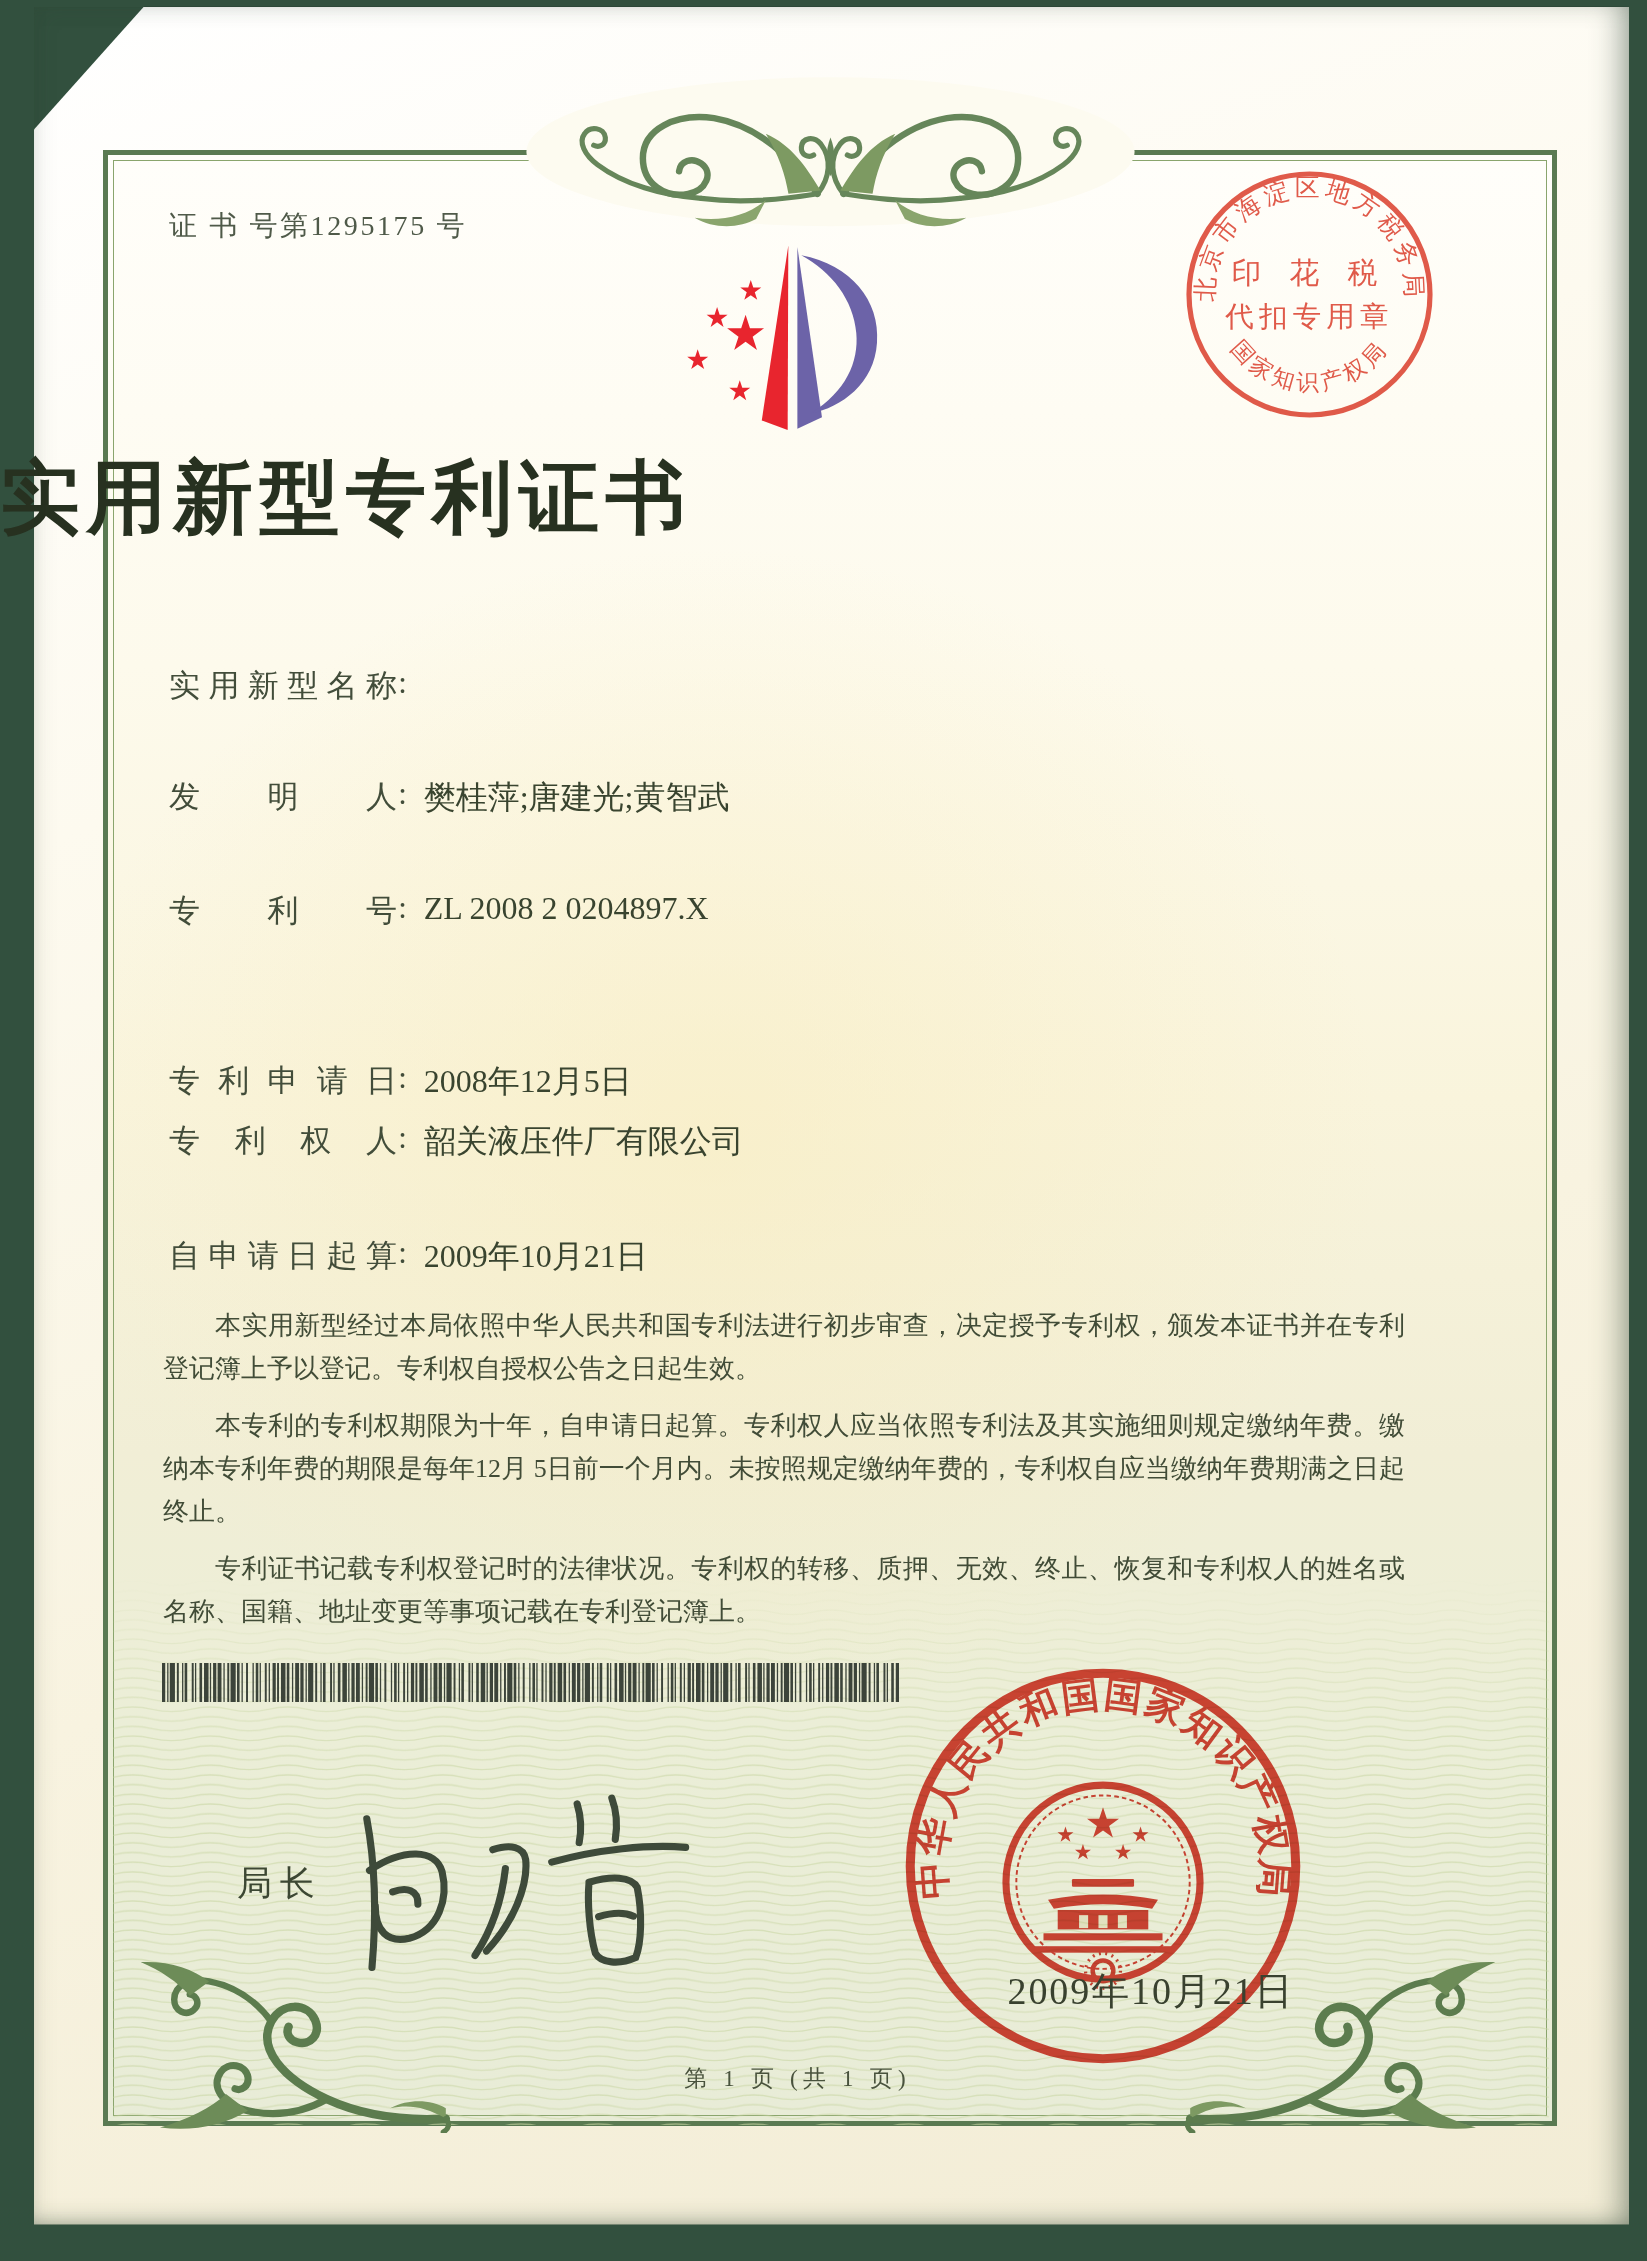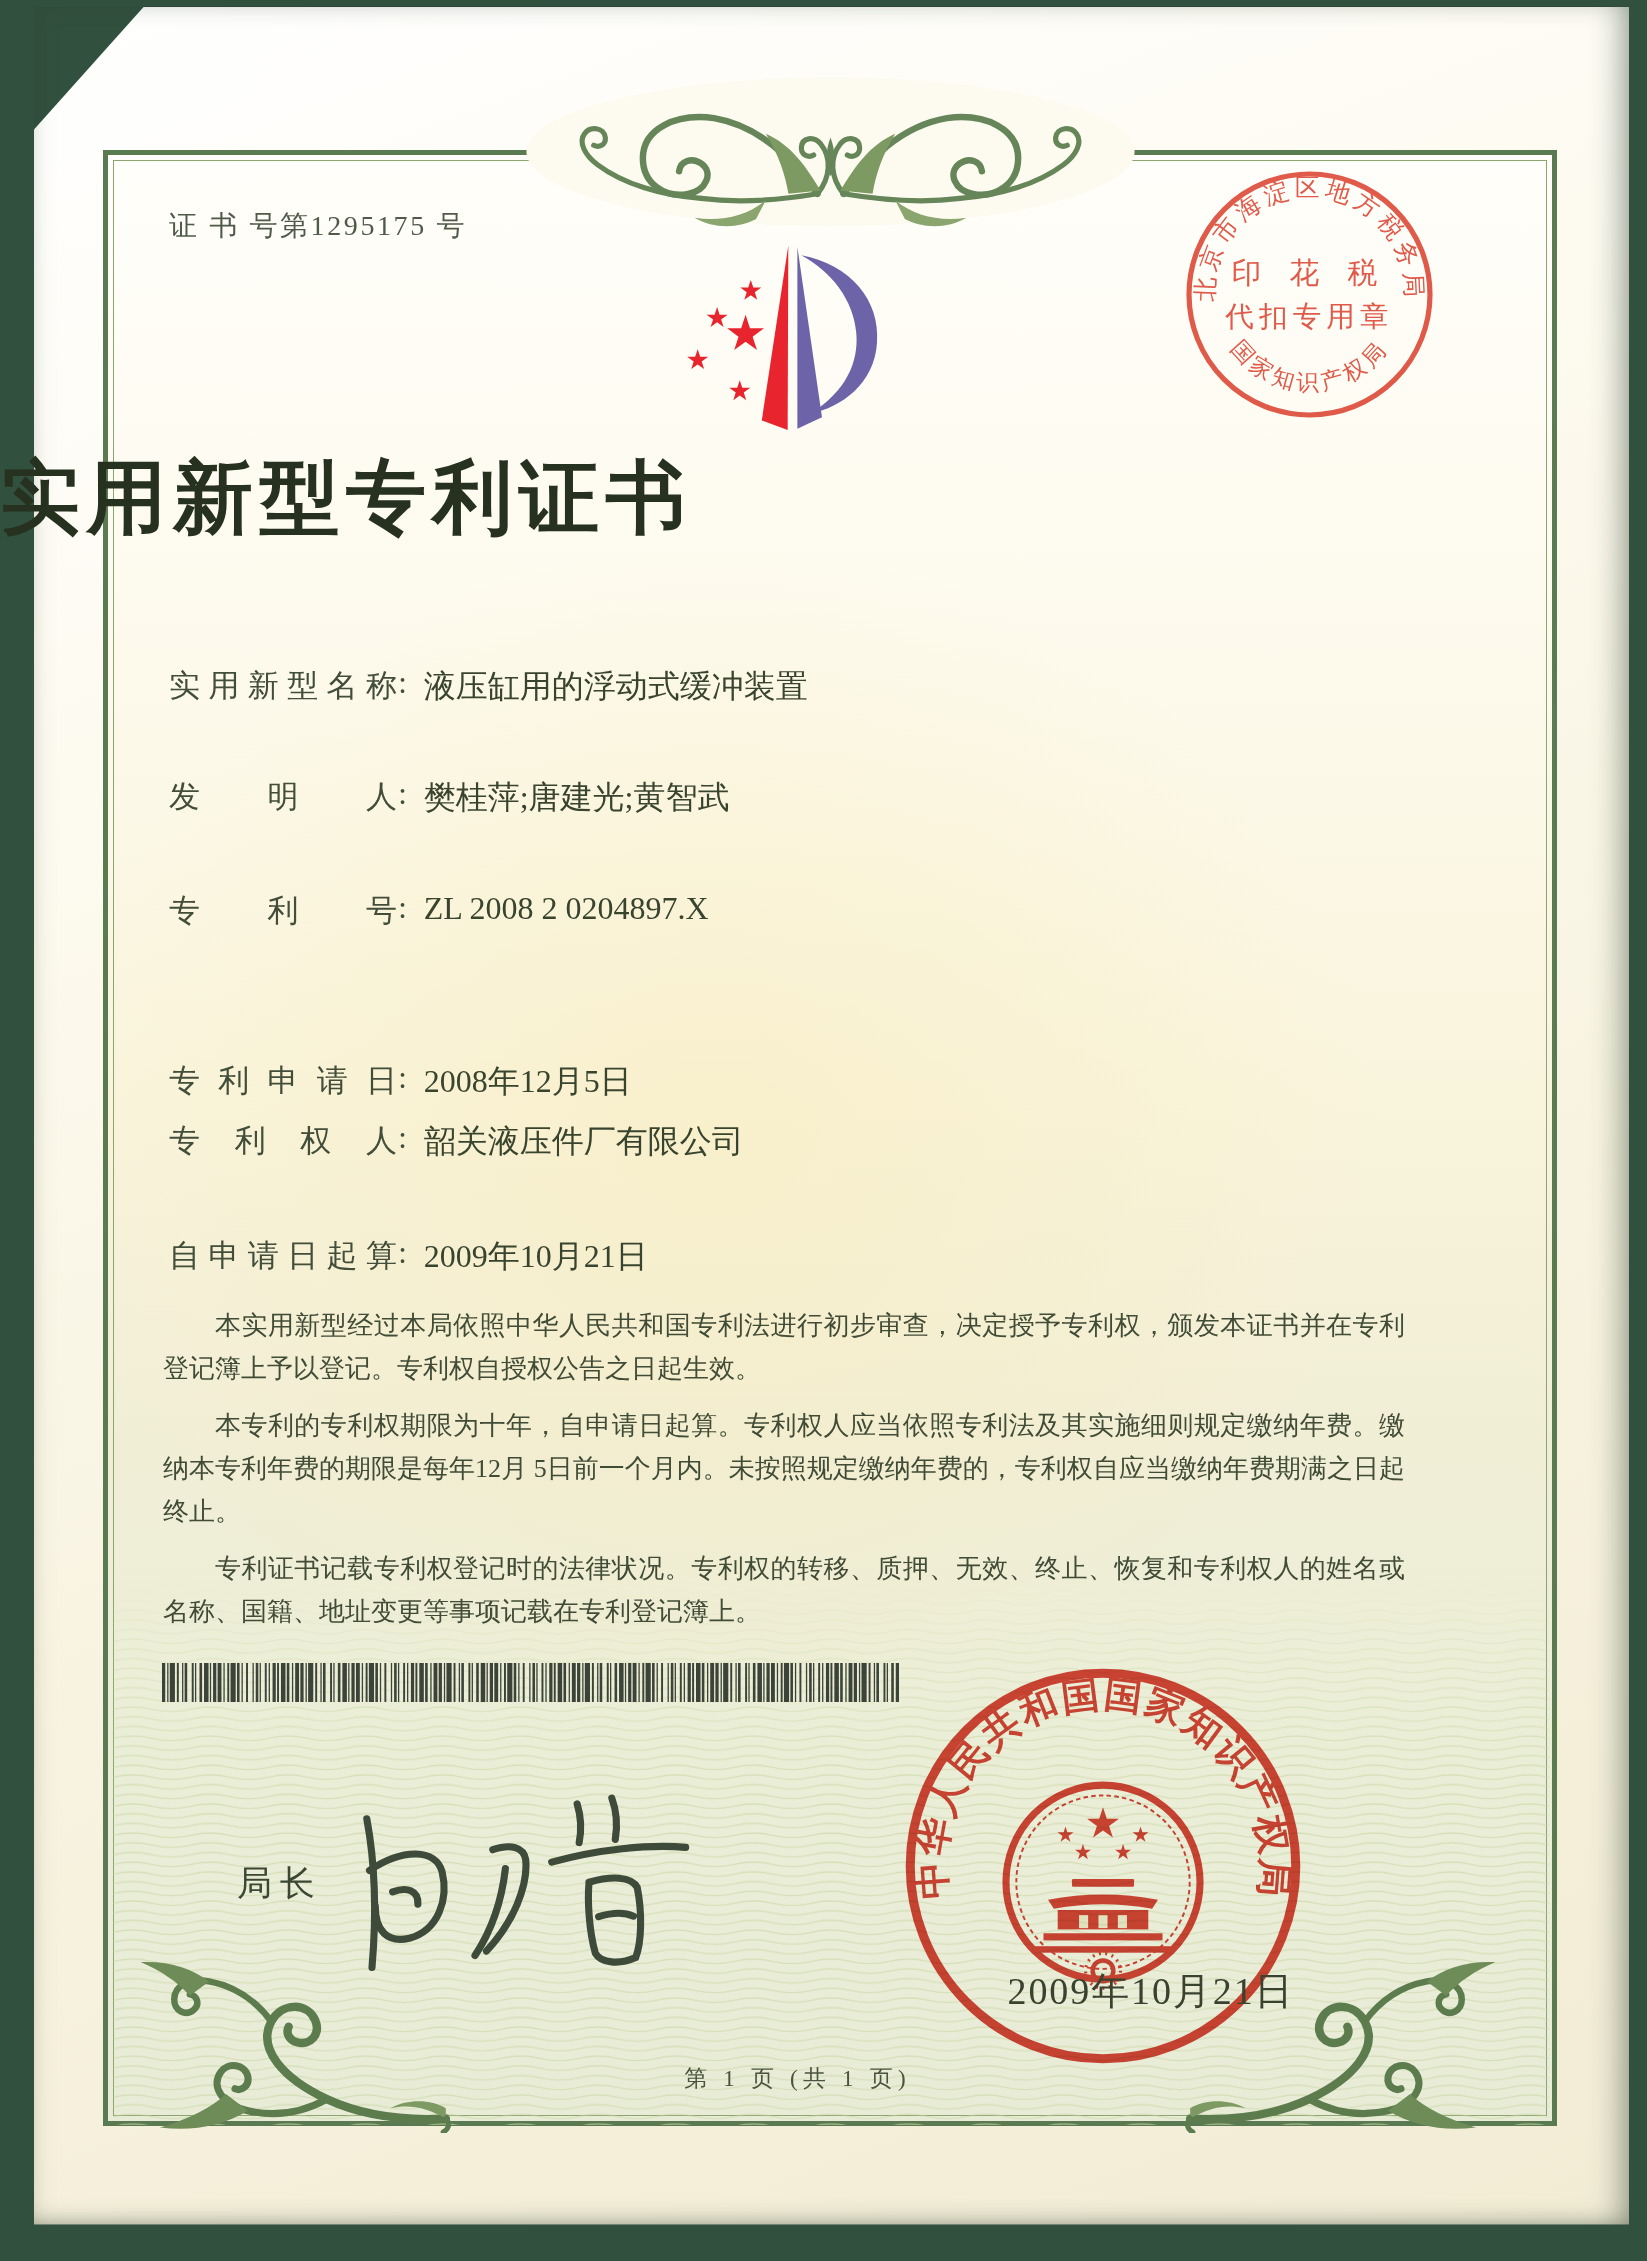--- a/index.html
+++ b/index.html
@@ -126,21 +126,20 @@
     <text x="203" y="186" text-anchor="middle" font-size="46" letter-spacing="16" fill="#dc4433">印 花 税</text>
     <text x="203" y="252" text-anchor="middle" font-size="44" letter-spacing="8" fill="#dc4433">代扣专用章</text>
   </svg>
 </div>
 
 <div id="title" class="abs">实用新型专利证书</div>
 
 <div id="f0" class="abs field">
   <span class="flabel">实用新型名称</span>
     <span class="fcolon">:</span>
-  <span class="fvalue">液压缸用的浮动式缓冲装置</span>
 </div>
 <div id="f1" class="abs field">
   <span class="flabel">发明人</span>
     <span class="fcolon">:</span>
   <span class="fvalue">樊桂萍;唐建光;黄智武</span>
 </div>
 <div id="f2" class="abs field">
   <span class="flabel">专利号</span>
     <span class="fcolon">:</span>
   <span class="fvalue">ZL 2008 2 0204897.X</span>

